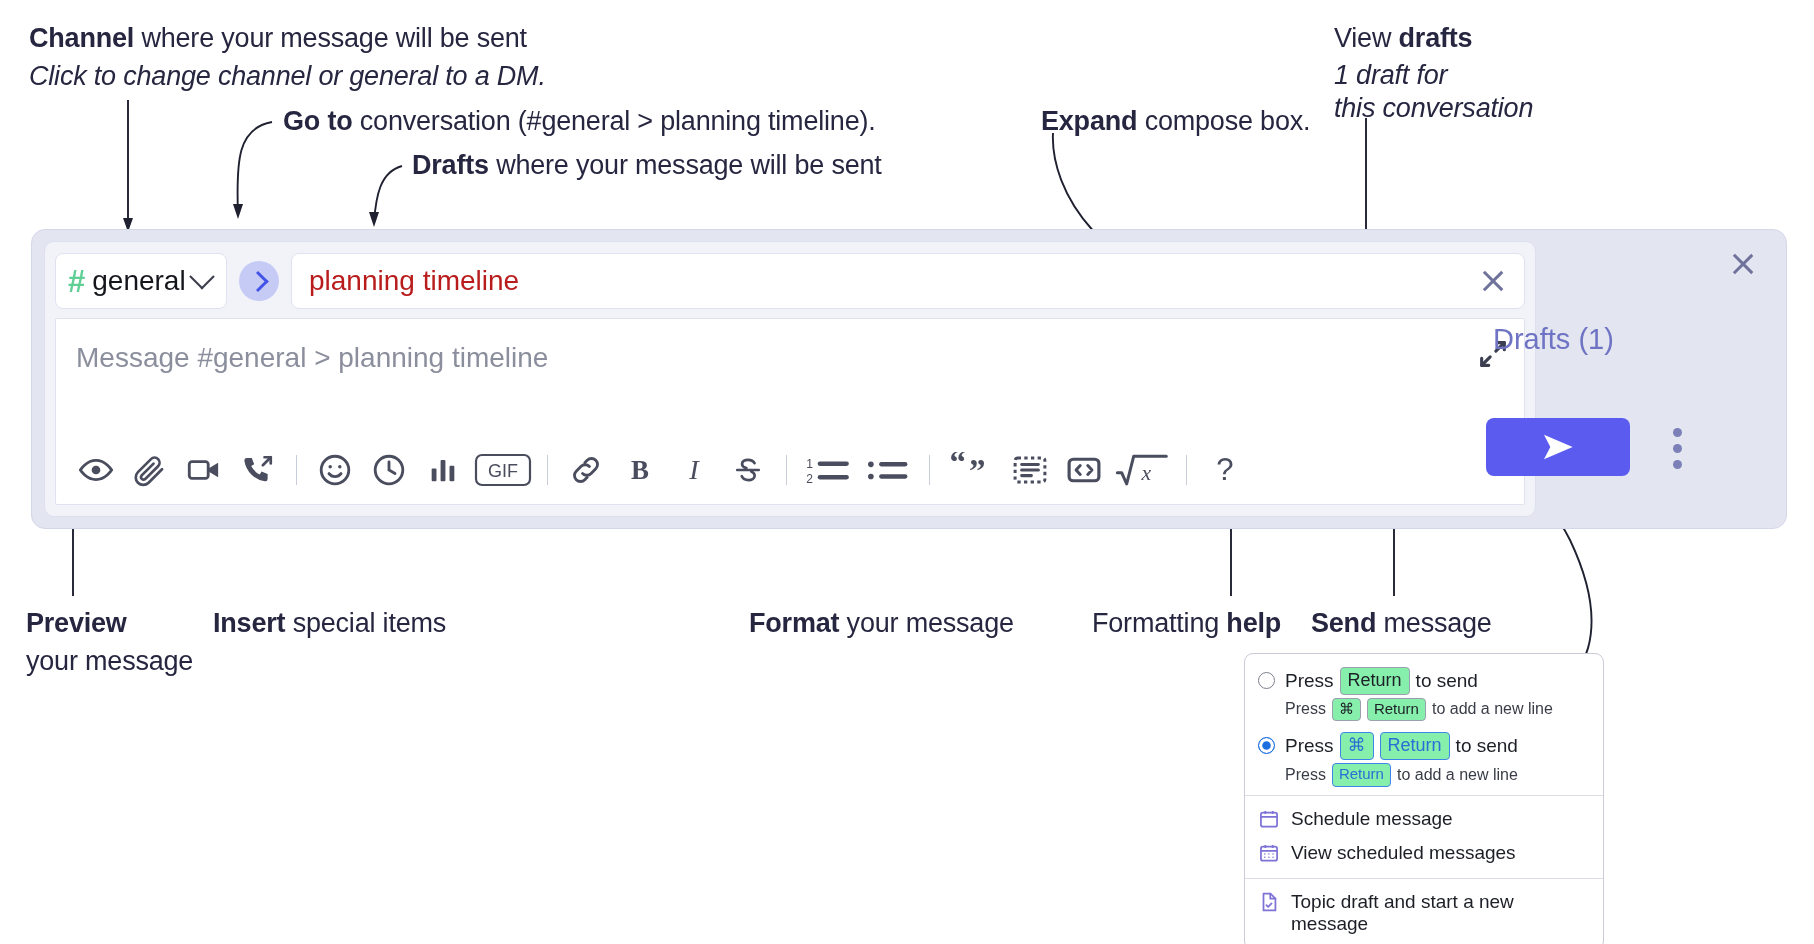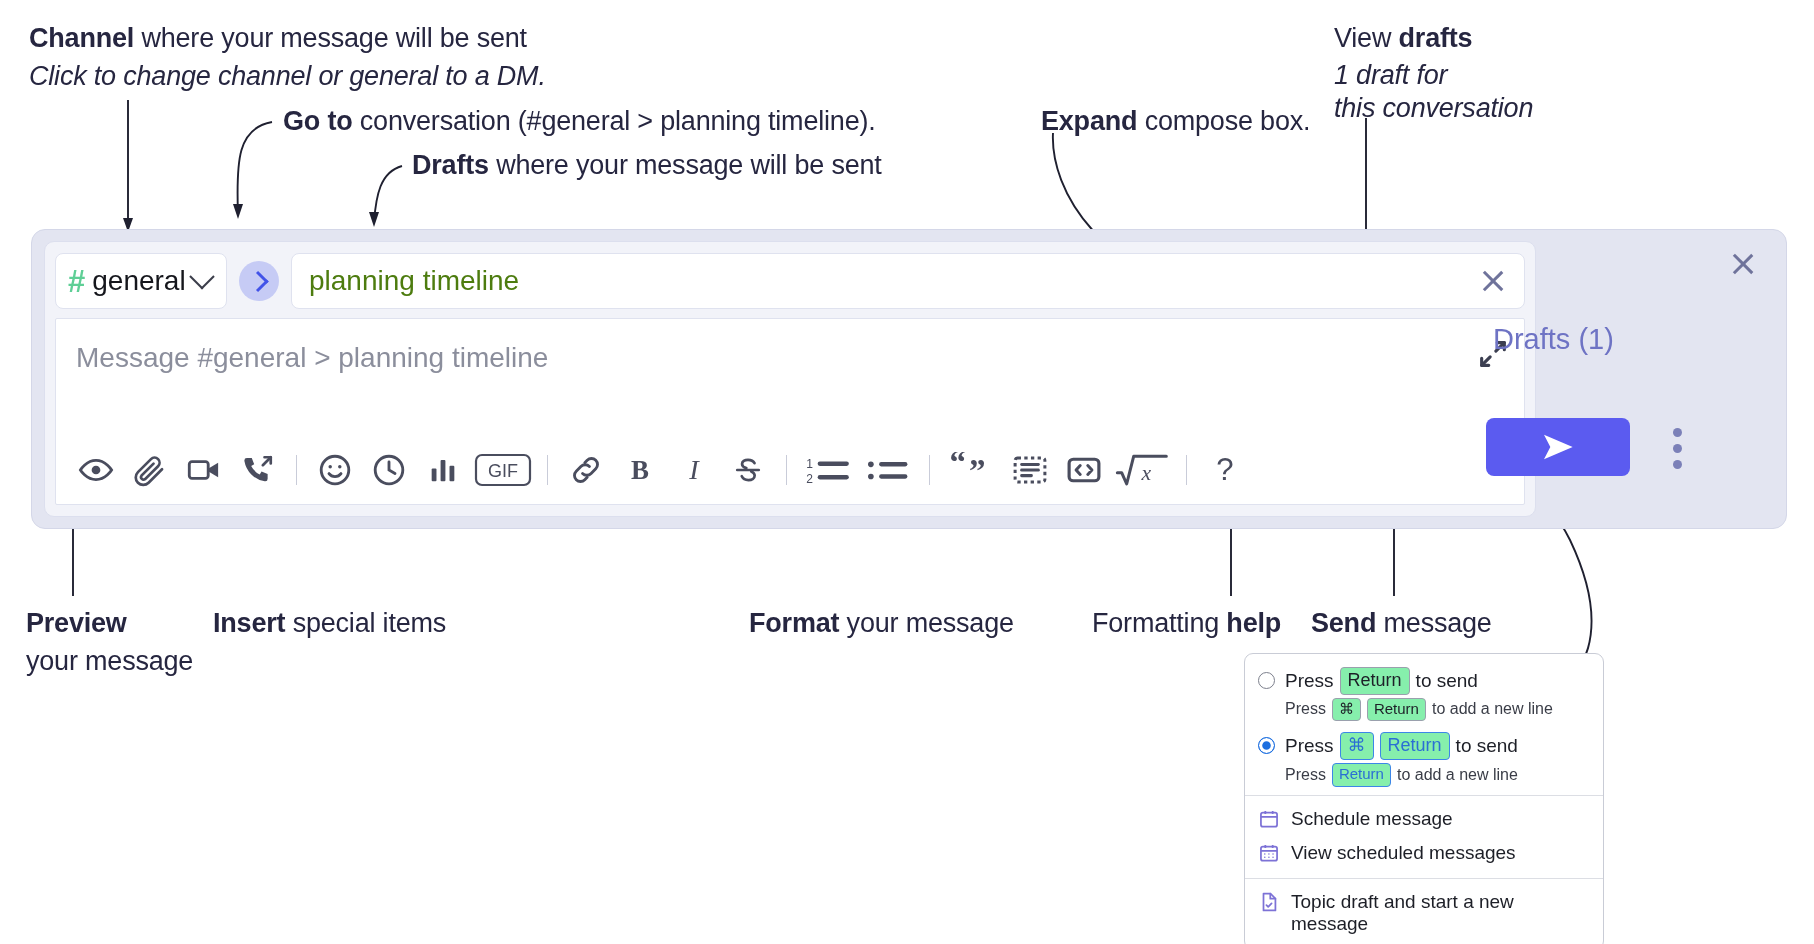--- a/index.html
+++ b/index.html
@@ -34,21 +34,21 @@
   #goto-btn{
     width:40px;height:40px;border-radius:50%;background:#c6cbf5;margin:0 12px;
     display:flex;align-items:center;justify-content:center;cursor:pointer;flex:0 0 auto;
   }
   #goto-btn .g{width:12px;height:12px;border-right:3.4px solid #4253e8;border-top:3.4px solid #4253e8;
         transform:rotate(45deg) translate(-1px,1px);}
   #topic-field{
     flex:1;height:56px;background:#ffffff;border:1px solid #dfe2ef;border-radius:8px;
     display:flex;align-items:center;padding:0 16px 0 17px;box-sizing:border-box;
   }
-  #topic-value{font-size:28px;color:#4d7c0f;flex:1;}
+  #topic-value{font-size:28px;color:#b91c1c;flex:1;}
   .x-icon{width:30px;height:30px;position:relative;cursor:pointer;flex:0 0 auto;}
   .x-icon:before,.x-icon:after{content:"";position:absolute;left:50%;top:2px;width:2.8px;height:26px;background:#6f739b;}
   .x-icon:before{transform:translateX(-50%) rotate(45deg);}
   .x-icon:after{transform:translateX(-50%) rotate(-45deg);}
 
   
   #message-box{
     position:absolute;left:10px;top:76px;right:10px;height:187px;
     background:#ffffff;border:1px solid #dfe2ef;border-radius:2px;box-sizing:border-box;
   }

